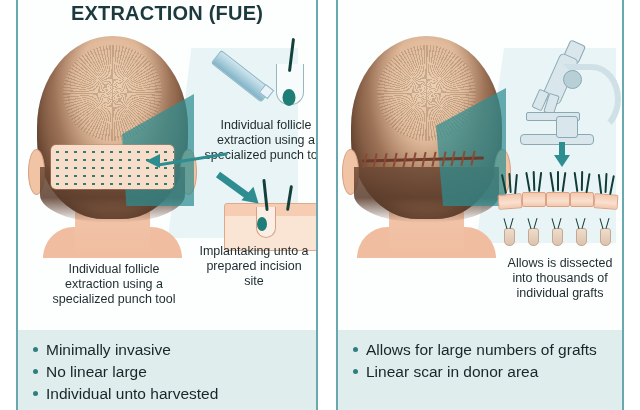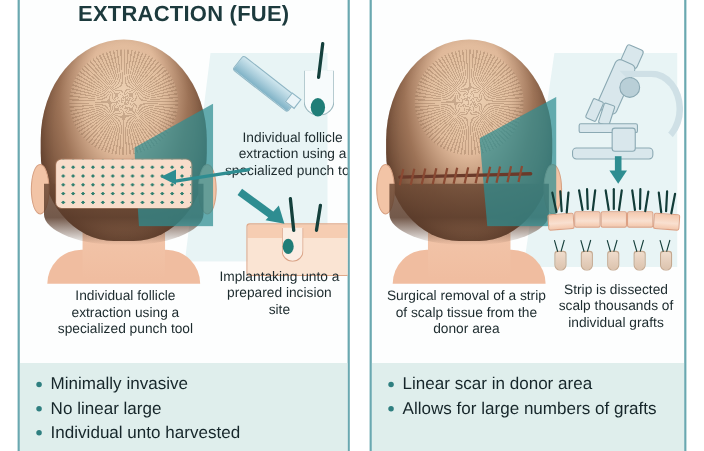--- a/index.html
+++ b/index.html
@@ -360,24 +360,23 @@
         <div class="graft-hair" style="left:39px;top:48px;transform:rotate(16deg);"></div>
         <div class="graft-hair" style="left:57px;top:48px;transform:rotate(-16deg);"></div>
         <div class="graft-hair" style="left:63px;top:48px;transform:rotate(16deg);"></div>
         <div class="graft-hair" style="left:81px;top:48px;transform:rotate(-16deg);"></div>
         <div class="graft-hair" style="left:87px;top:48px;transform:rotate(16deg);"></div>
         <div class="graft-hair" style="left:105px;top:48px;transform:rotate(-16deg);"></div>
         <div class="graft-hair" style="left:111px;top:48px;transform:rotate(16deg);"></div>
       </div>
     </div>
 
-    <div class="caption" style="left:12px;top:262px;width:148px;">Surgical removal of a strip of scalp tissue from the donor area</div>
-    <div class="caption" style="left:166px;top:256px;width:112px;">Strip is dissected scalp thousands of individual grafts</div>
+    <div class="caption" style="left:166px;top:256px;width:112px;">Allows is dissected into thousands of individual grafts</div>
 
     <div class="bullets">
       <ul>
+        <li>Allows for large numbers of grafts</li>
         <li>Linear scar in donor area</li>
-        <li>Allows for large numbers of grafts</li>
       </ul>
     </div>
   </div>
 
 </div>
 
 </body></html>

